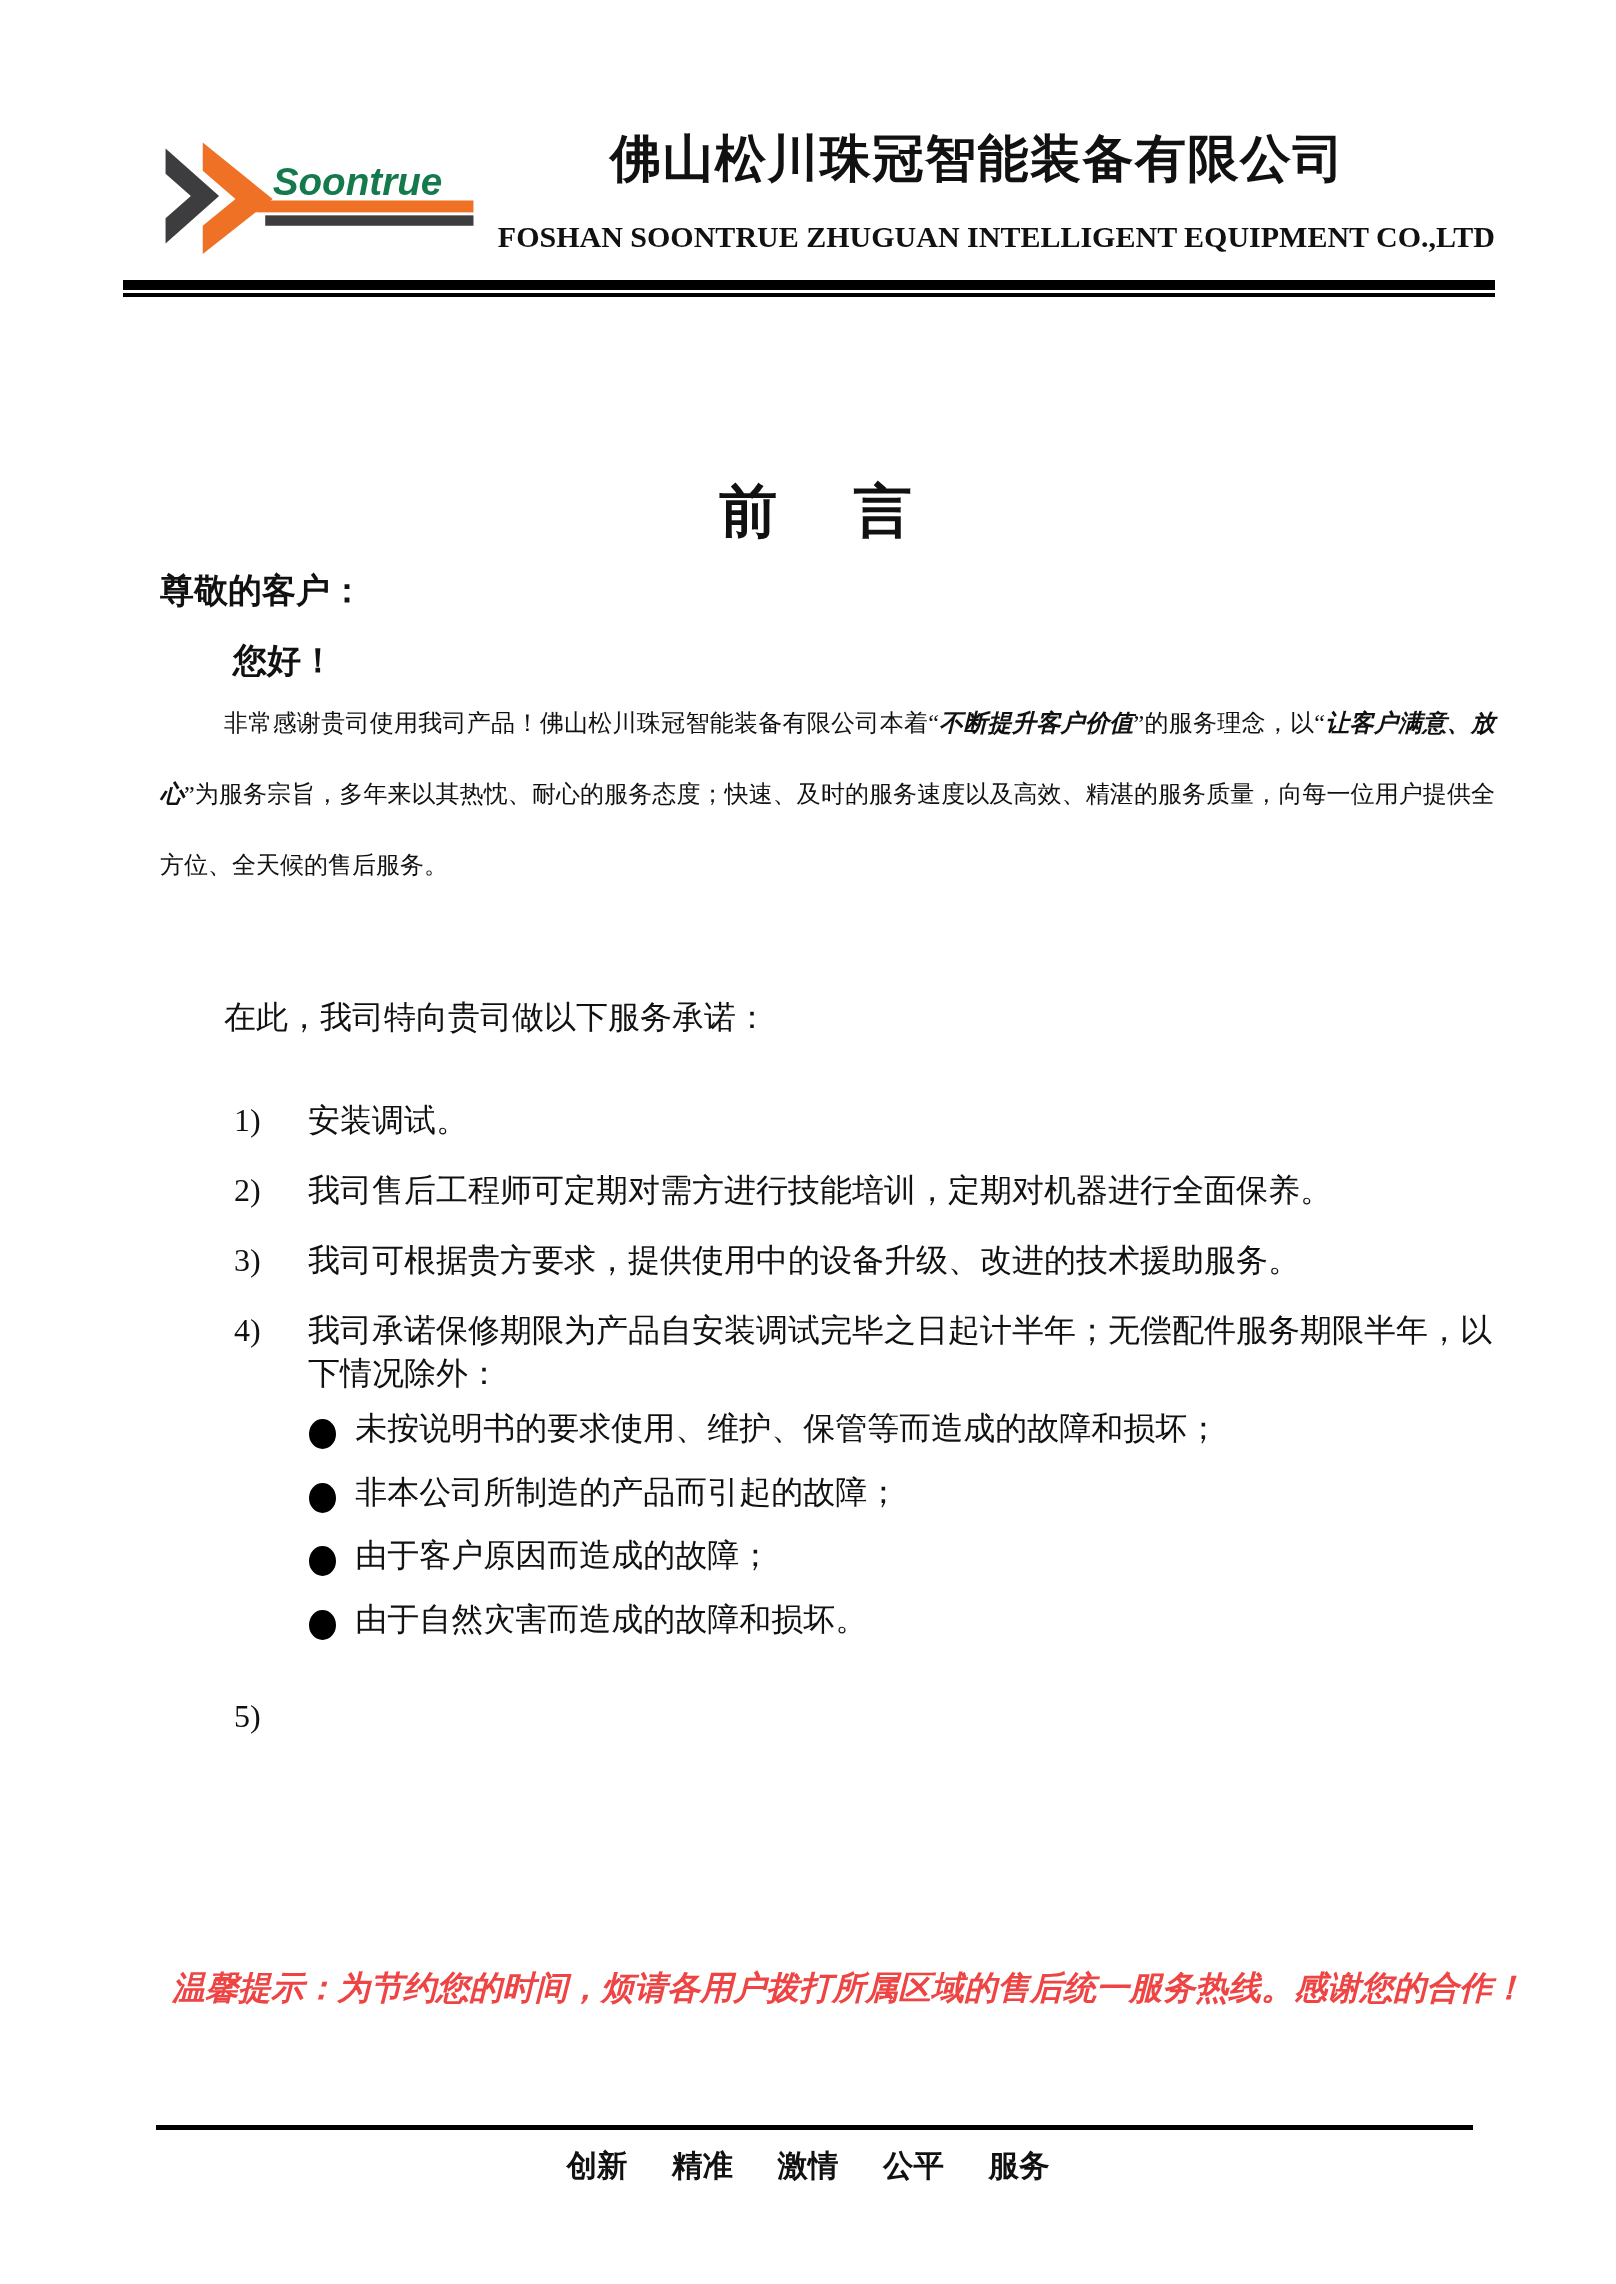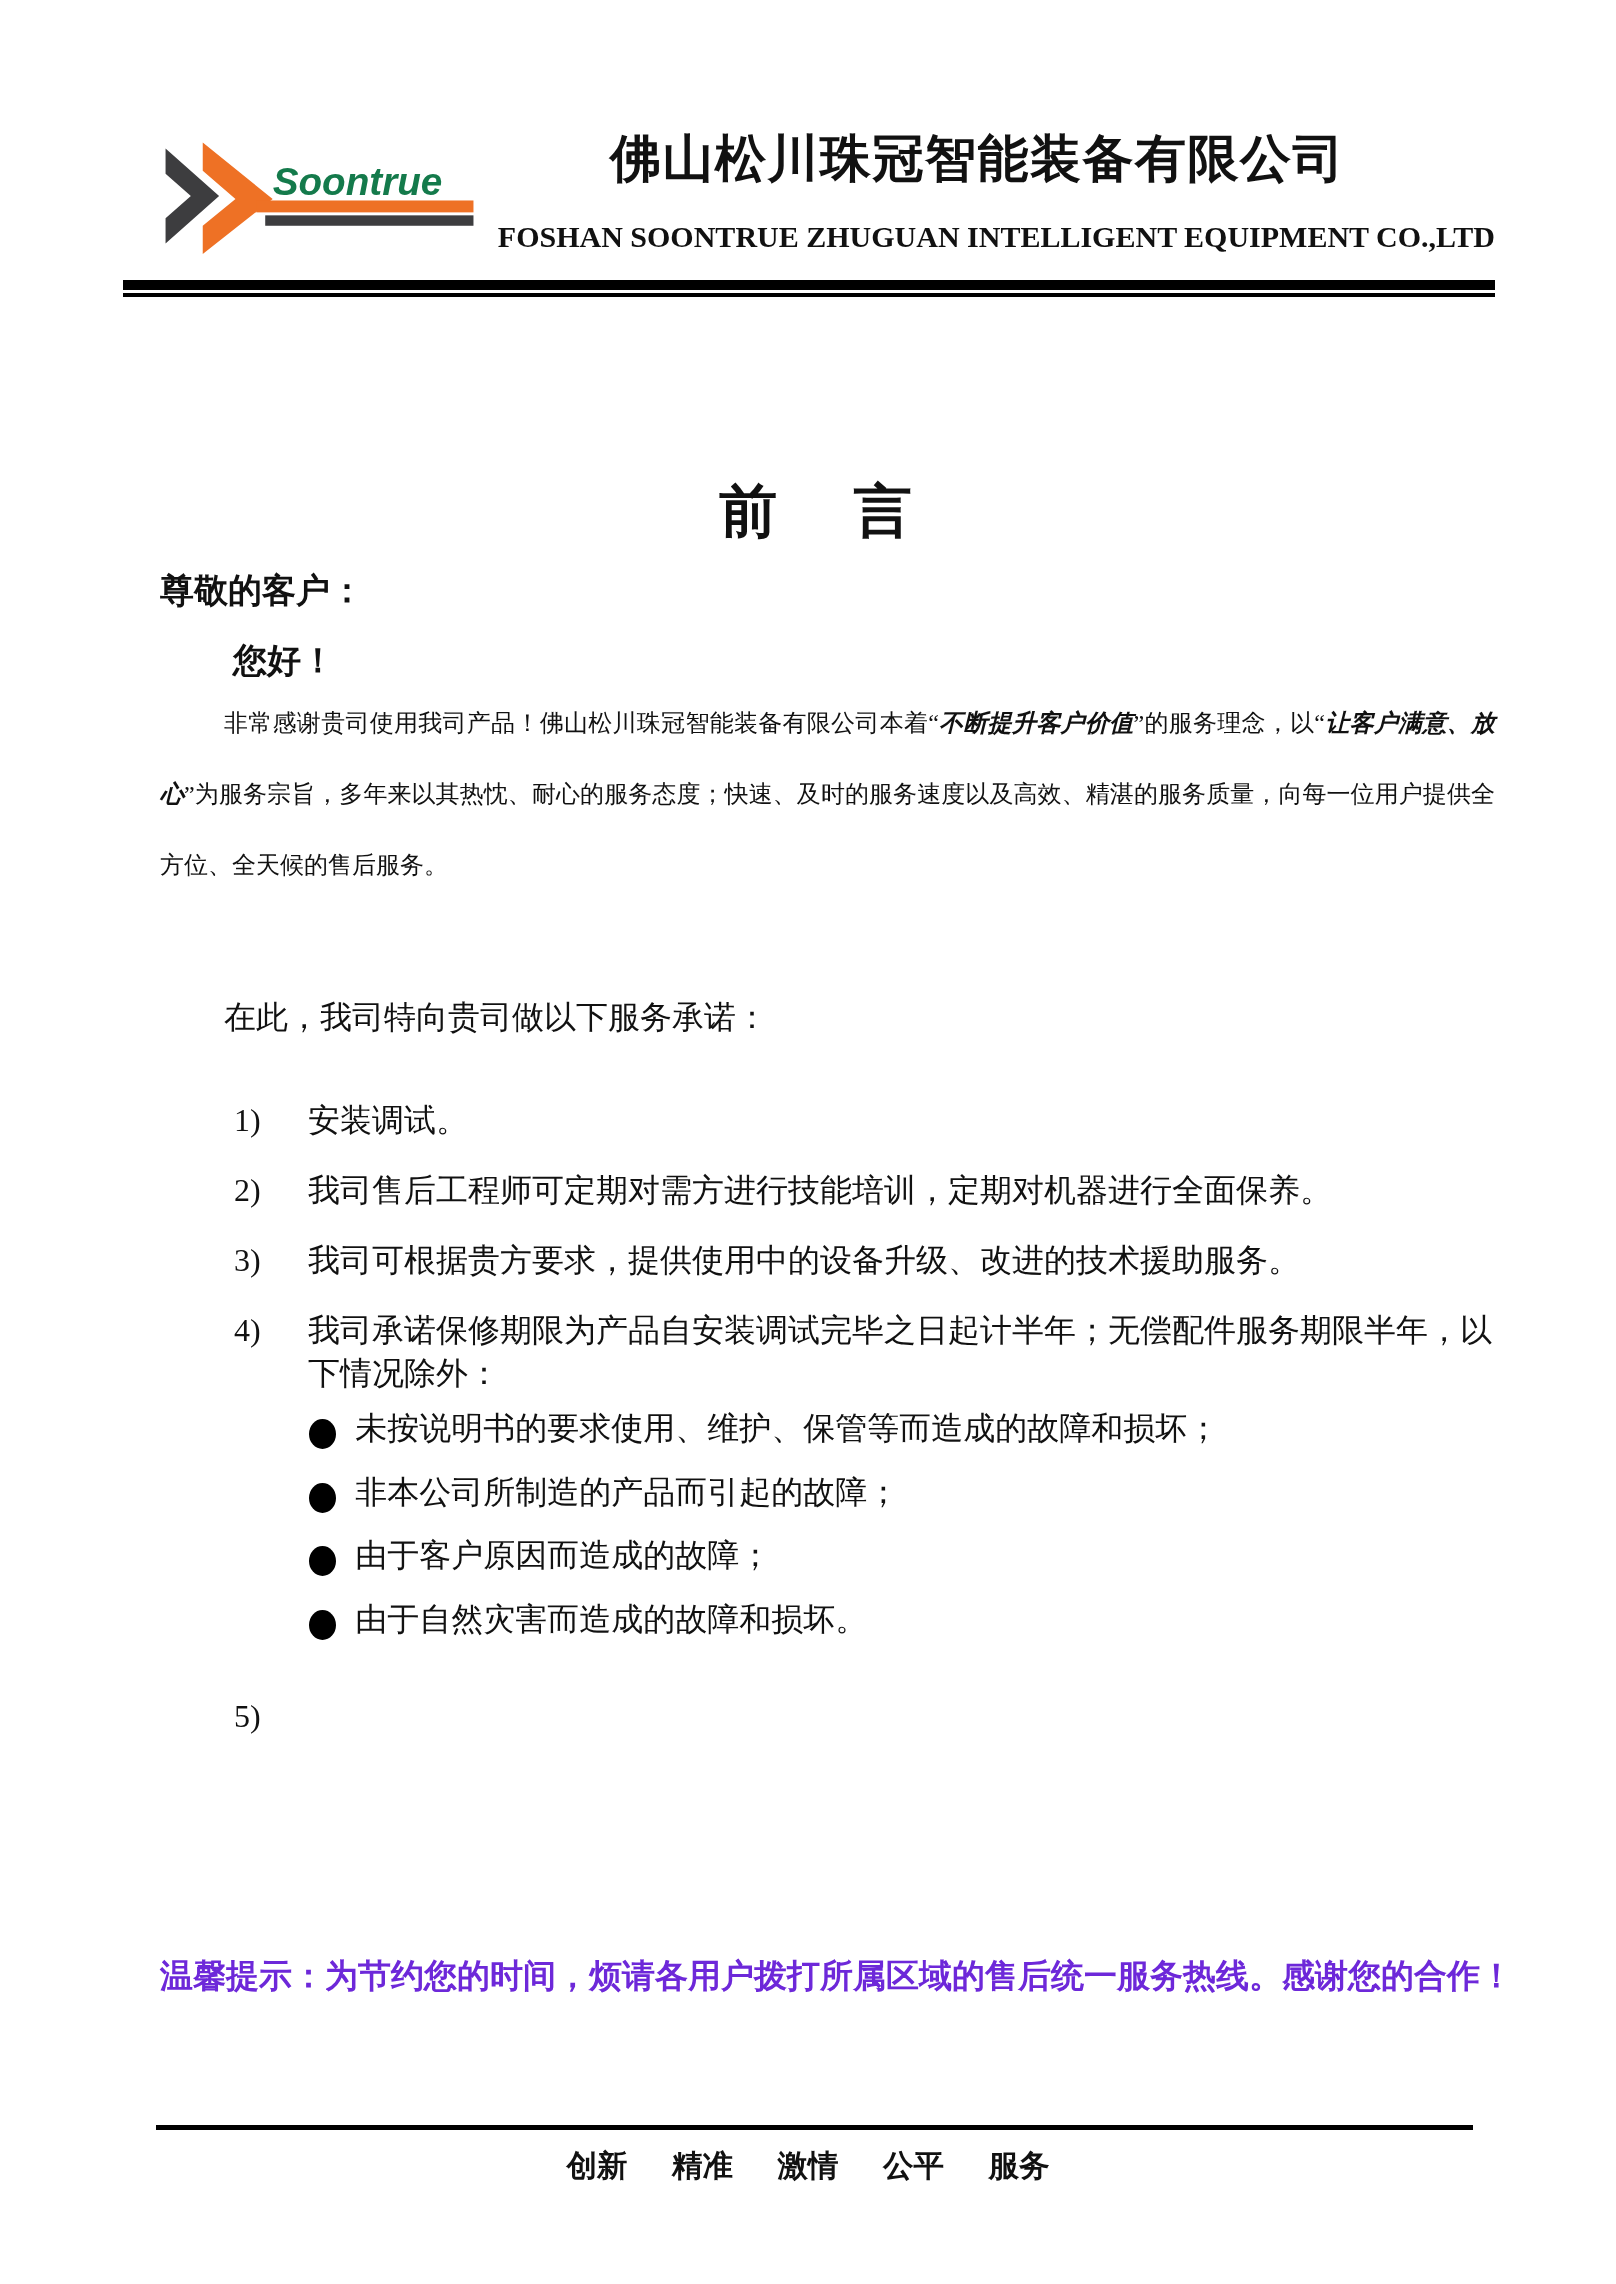--- a/index.html
+++ b/index.html
@@ -46,22 +46,22 @@
   .ptext{flex:1;}
   .blist{position:absolute;left:160px;top:1407px;width:1335px;margin:0;padding:0 0 0 149px;list-style:none;}
   .blist li{display:flex;align-items:flex-end;margin-bottom:21.6px;font-size:32px;line-height:42px;}
   .dot{flex:0 0 27px;height:30px;margin:6px 19.3px 0 0;background:#000;border-radius:50%;}
   .item5{
     position:absolute;left:160px;top:1677px;width:1335px;
     display:flex;padding-left:74px;font-size:32px;line-height:79px;
   }
   .item5 .num{line-height:79px;}
   .notice{
-    position:absolute;left:160px;top:1954px;width:1353px;margin:0;
-    font-size:33px;font-weight:bold;color:#6d28d9;white-space:nowrap;
+    position:absolute;left:160px;top:1954px;width:1353px;margin:12px;
+    font-size:33px;font-weight:bold;font-style:italic;color:#ef4444;white-space:nowrap;
   }
   
   .footer-rule{position:absolute;left:156px;top:2125px;width:1317px;height:5.2px;background:#000;}
   .motto{
     position:absolute;left:0;top:2146px;width:1616px;text-align:center;
     font-size:30.5px;font-weight:bold;word-spacing:36px;
     font-family:"Liberation Sans","DejaVu Sans",sans-serif;
   }
 </style>
 </head>

